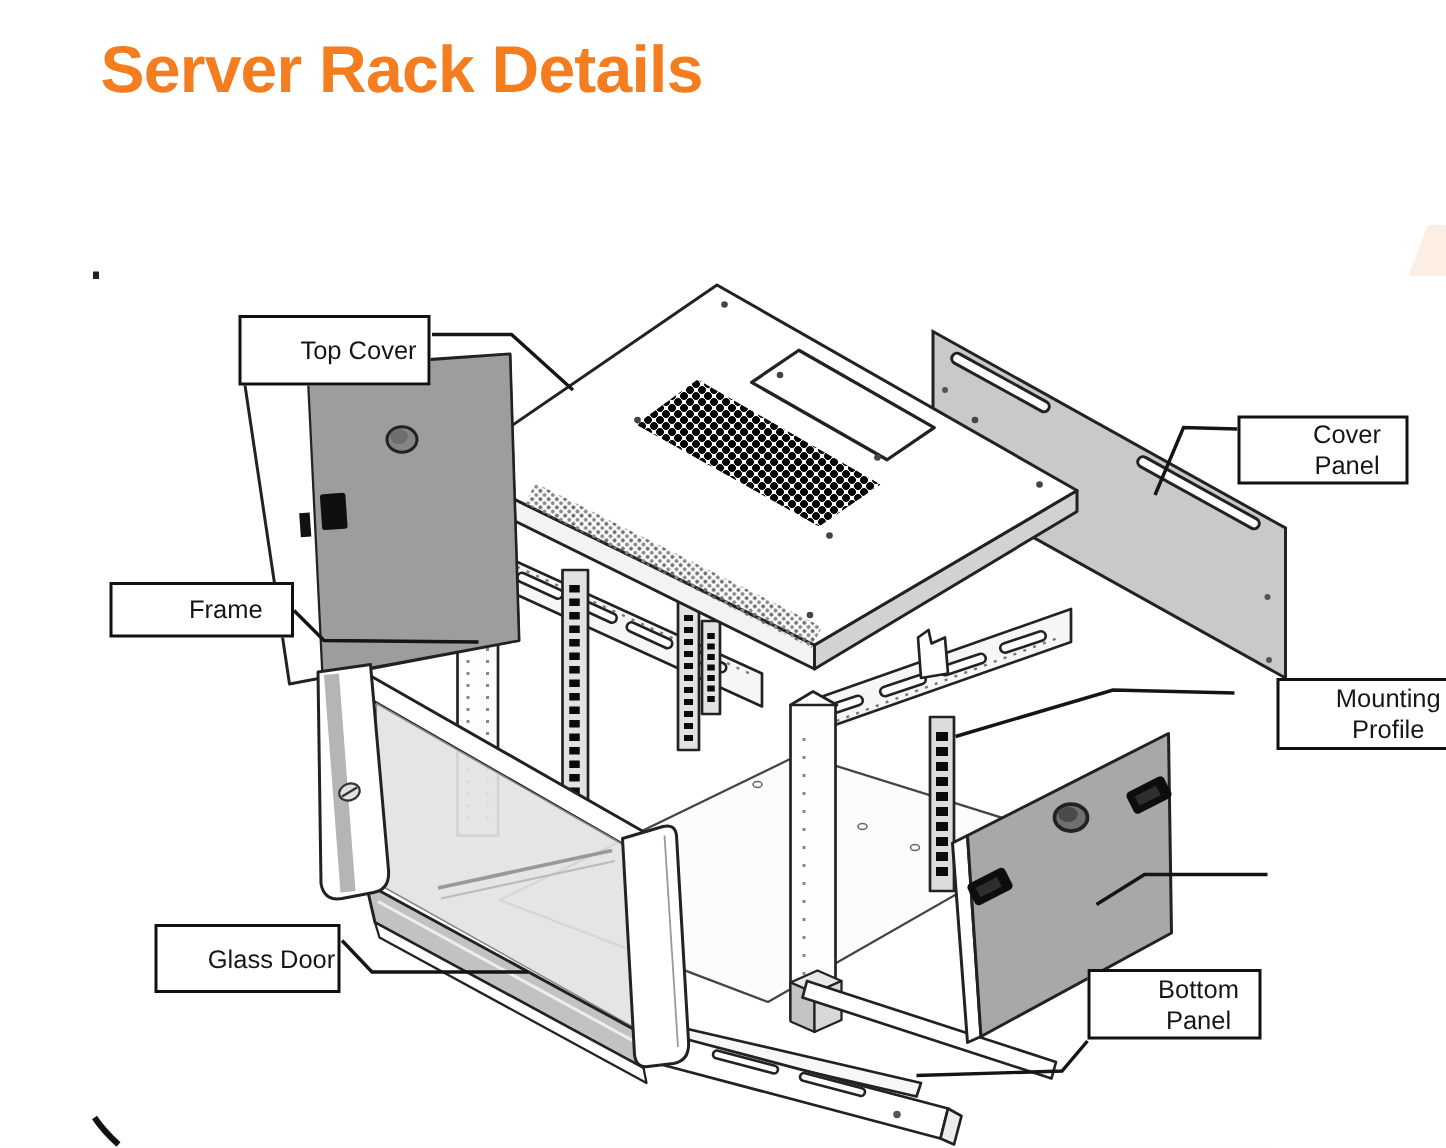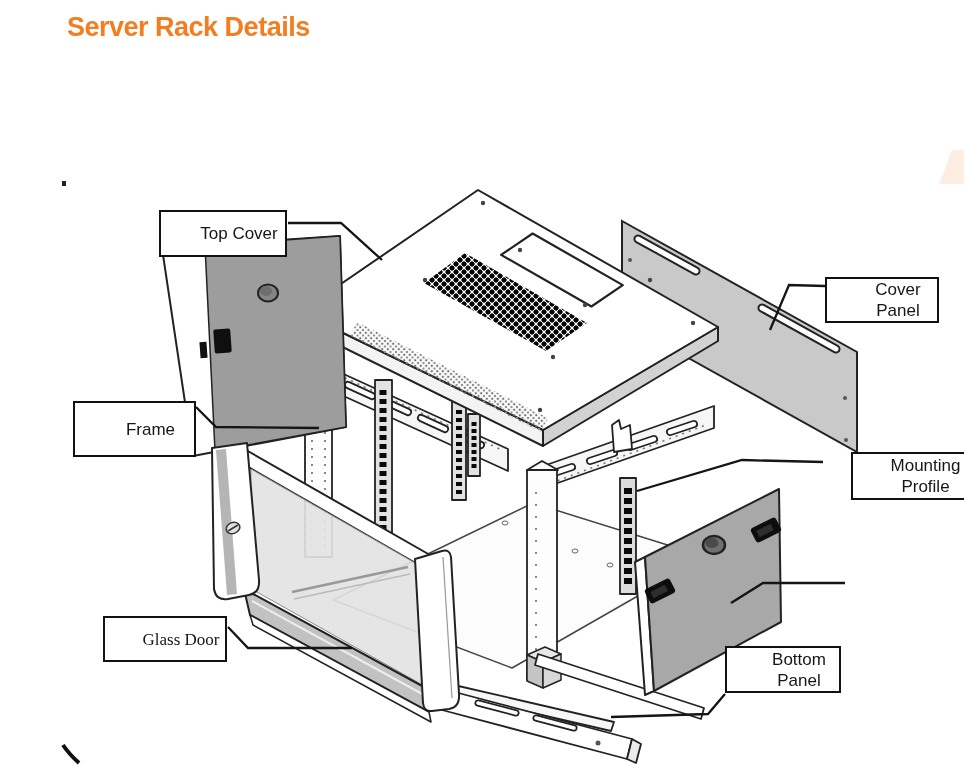--- a/index.html
+++ b/index.html
@@ -1,19 +1,19 @@
 <!DOCTYPE html>
 <html style="--accent: #f47d1f; --corner_decoration: #fceee2; --label_border: #111111; --ink: #161616; --panel_gray: #a8a8a8;"><head>
 <meta charset="utf-8">
 <style>
   html,body{margin:0;padding:0;background:#ffffff;}
   .page{position:relative;width:964px;height:765px;background:#fff;overflow:hidden;
         font-family:"Liberation Sans",sans-serif;color:#161616;}
-  .page-title{position:absolute;left:67px;top:12px;margin:0;
-        font-size:27px;font-weight:700;letter-spacing:-0.5px;
+  .page-title{position:absolute;left:67px;top:22px;margin:0;
+        font-size:44px;font-weight:700;letter-spacing:-0.5px;
         color:var(--accent,#f47d1f);font-family:"Liberation Sans",sans-serif;}
   .corner-decoration{position:absolute;left:0;top:0;width:964px;height:765px;
         background:var(--corner_decoration,#fceee2);
         clip-path:polygon(952px 150px,964px 150px,964px 184px,939px 184px);
         pointer-events:none;}
   .diagram-svg{position:absolute;left:0;top:0;}
   .dots{position:absolute;left:0;top:0;width:964px;height:765px;pointer-events:none;}
   .vent-hex{background-image:
       radial-gradient(circle,#050505 2.4px,rgba(0,0,0,0) 2.8px),
       radial-gradient(circle,#050505 2.4px,rgba(0,0,0,0) 2.8px);
@@ -193,20 +193,20 @@
 
     <rect x="62" y="181" width="4" height="5" fill="#222"></rect>
     <path d="M63,745 Q69,754 79,763" stroke="#111" stroke-width="4" fill="none"></path>
   </svg>
 
   <div class="dots vent-hex"></div>
   <div class="dots vent-strip"></div>
 
   <div class="label-box" style="left:159px;top:210px;width:128px;height:47px;">Top Cover</div>
   <div class="label-box" style="left:825px;top:277px;width:114px;height:46px;">Cover Panel</div>
-  <div class="label-box" style="left:73px;top:401px;width:123px;height:56px;">Frame</div>
+  <div class="label-box" style="left:73px;top:388px;width:123px;height:37px;">Frame</div>
   <div class="label-box" style="left:823px;top:452px;width:117px;height:48px;margin-left:28px;">Mounting
 Profile</div>
-  <div class="label-box" style="left:103px;top:616px;width:124px;height:46px;font-family:Liberation Serif, serif;">Glass Door</div>
+  <div class="label-box" style="left:103px;top:616px;width:124px;height:46px;">Glass Door</div>
   <div class="label-box" style="left:725px;top:646px;width:116px;height:47px;">Bottom
 Panel</div>
 
 </div>
 
 </body></html>

